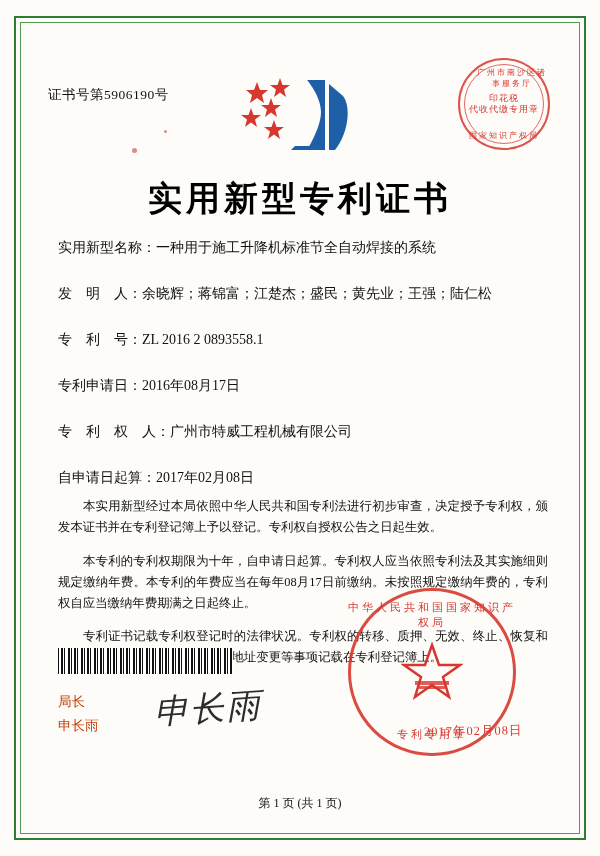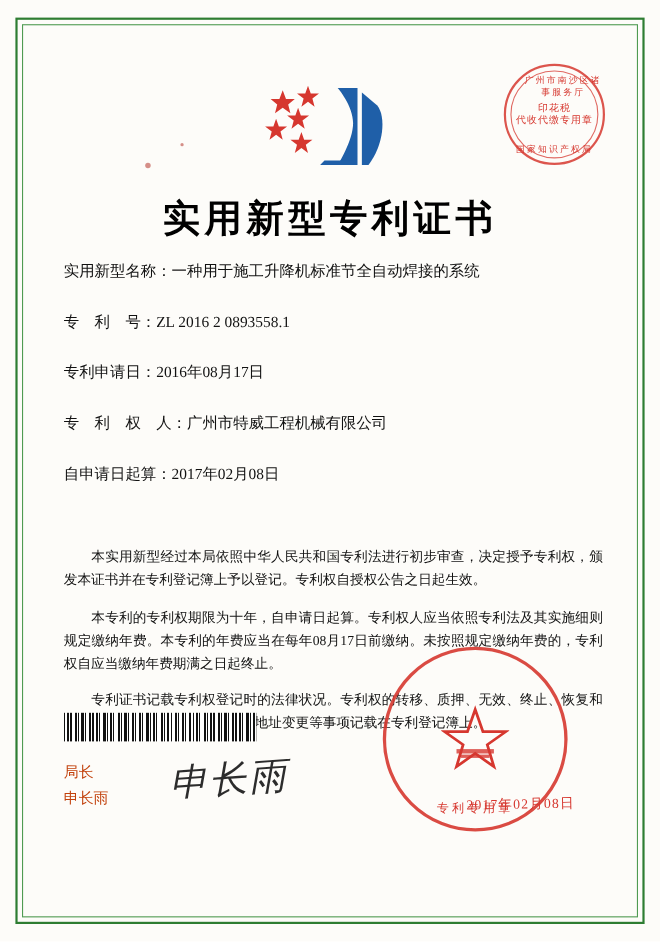--- a/index.html
+++ b/index.html
@@ -268,20 +268,21 @@
 </head>
 <body>
 
 <div class="page">
 
   <div class="border-outer"></div>
   <div class="border-inner"></div>
 
   <div class="content">
 
+    <div class="cert-no">证书号第5906190号</div>
 
     <div class="emblem">
       <svg width="150" height="80" viewBox="0 0 150 80" xmlns="http://www.w3.org/2000/svg">
         <g fill="#d6372f">
           <polygon points="32,6 35,14 43,14 37,19 39,27 32,22 25,27 27,19 21,14 29,14"></polygon>
           <polygon points="55,2 57.5,9 65,9 59,13.5 61,21 55,16.5 49,21 51,13.5 45,9 52.5,9"></polygon>
           <polygon points="46,22 48.5,29 56,29 50,33.5 52,41 46,36.5 40,41 42,33.5 36,29 43.5,29"></polygon>
           <polygon points="26,32 28.5,39 36,39 30,43.5 32,51 26,46.5 20,51 22,43.5 16,39 23.5,39"></polygon>
           <polygon points="49,44 51.5,51 59,51 53,55.5 55,63 49,58.5 43,63 45,55.5 39,51 46.5,51"></polygon>
         </g>
@@ -302,20 +303,23 @@
       <div class="arc bottom">国家知识产权局</div>
     </div>
 
     <div class="title">实用新型专利证书</div>
 
     <div class="fields">
       <div class="field">
         <span class="lab">实用新型名称：</span><span class="val">一种用于施工升降机标准节全自动焊接的系统</span>
       </div>
       <div class="field">
+        <span class="lab">发　明　人：</span><span class="val">余晓辉；蒋锦富；江楚杰；盛民；黄先业；王强；陆仁松</span>
+      </div>
+      <div class="field">
         <span class="lab">专　利　号：</span><span class="val">ZL 2016 2 0893558.1</span>
       </div>
       <div class="field">
         <span class="lab">专利申请日：</span><span class="val">2016年08月17日</span>
       </div>
       <div class="field">
         <span class="lab">专　利　权　人：</span><span class="val">广州市特威工程机械有限公司</span>
       </div>
       <div class="field">
         <span class="lab">自申请日起算：</span><span class="val">2017年02月08日</span>
@@ -331,28 +335,30 @@
     <div class="barcode"></div>
 
     <div class="sig-block">
       <div>局长</div>
       <div>申长雨</div>
     </div>
     <div class="sig-hand">申长雨</div>
 
     <div class="stamp-main">
       <div class="ring"></div>
+      <div class="arctext top">中华人民共和国国家知识产权局</div>
       <div class="star">
         <svg width="62" height="62" viewBox="0 0 62 62" xmlns="http://www.w3.org/2000/svg">
           <polygon points="31,4 38,24 59,24 42,36 48,56 31,44 14,56 20,36 3,24 24,24" fill="none" stroke="#d6372f" stroke-width="2.5"></polygon>
           <rect x="14" y="40" width="34" height="4" fill="#d6372f" opacity=".8"></rect>
           <rect x="18" y="45" width="26" height="3" fill="#d6372f" opacity=".8"></rect>
         </svg>
       </div>
       <div class="arctext bottom">专利专用章</div>
     </div>
     <div class="stamp-date">2017年02月08日</div>
 
+    <div class="footer">第 1 页 (共 1 页)</div>
 
     <div class="speck" style="left:96px;top:110px;width:5px;height:5px;"></div>
     <div class="speck" style="left:128px;top:92px;width:3px;height:3px;"></div>
   </div>
 </div>
 
 </body></html>

